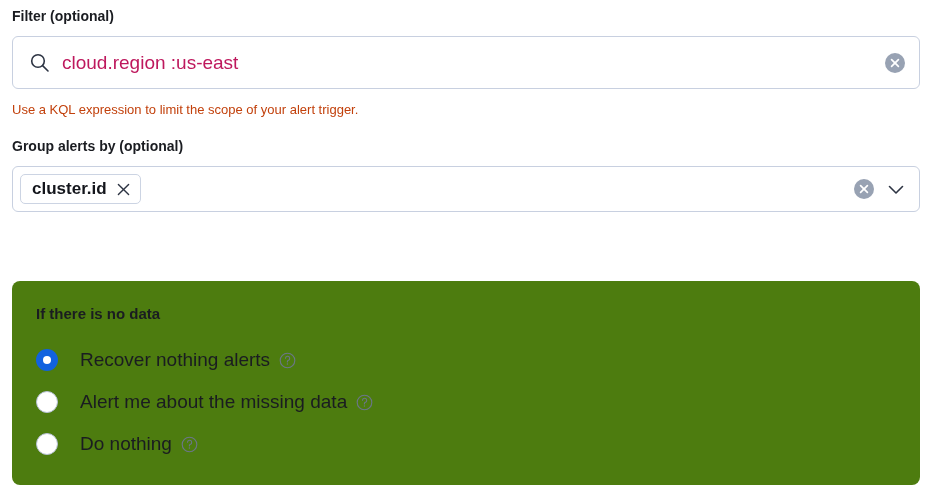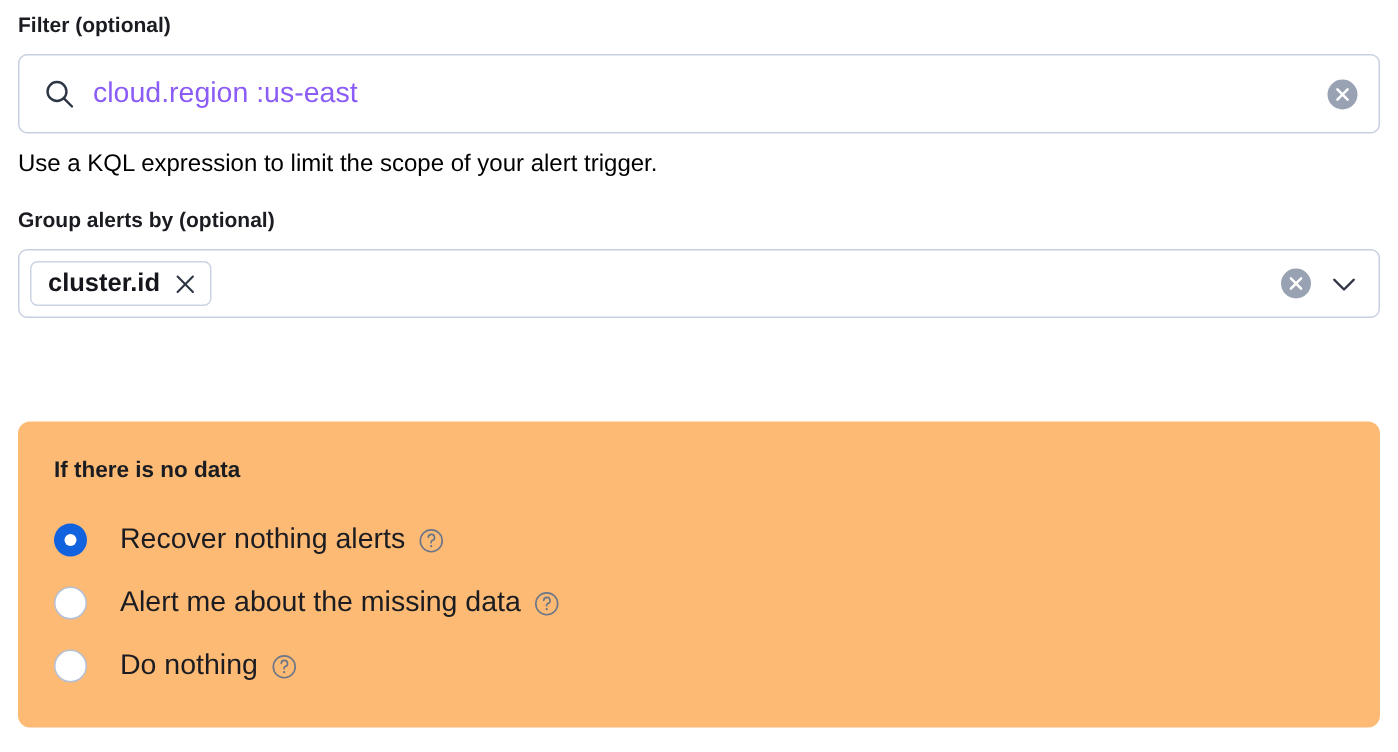--- a/index.html
+++ b/index.html
@@ -20,23 +20,23 @@
   .field-label {
     font-size: 14px;
     font-weight: 700;
     color: #1a1c21;
     letter-spacing: 0;
     line-height: 21px;
   }
 
   
   .helper-text {
-    font-size: 16px;
+    font-size: 13px;
     font-weight: 400;
-    color: #000000;
+    color: #c2410c;
     line-height: 22px;
   }
 
   
   #filter-group {
     position: absolute;
     left: 12px;
     top: 6px;
     width: 908px;
   }
@@ -56,21 +56,21 @@
     flex: 0 0 auto;
     width: 21px;
     height: 21px;
     margin-right: 12px;
     display: block;
   }
   .filter-value {
     flex: 1 1 auto;
     font-size: 19px;
     font-weight: 400;
-    color: #8b5cf6;
+    color: #be185d;
     line-height: 24px;
     white-space: nowrap;
     overflow: hidden;
     text-overflow: ellipsis;
   }
   .clear-circle-btn {
     flex: 0 0 auto;
     width: 20px;
     height: 20px;
     border-radius: 50%;
@@ -158,21 +158,21 @@
   }
 
   
   #no-data-panel {
     position: absolute;
     left: 12px;
     top: 281px;
     width: 908px;
     height: 204px;
     box-sizing: border-box;
-    background: #fdba74;
+    background: #4d7c0f;
     border-radius: 8px;
     padding: 22px 0 0 24px;
   }
   .panel-title {
     font-size: 15px;
     font-weight: 700;
     color: #1a1c21;
     line-height: 22px;
   }
   .radio-list {

